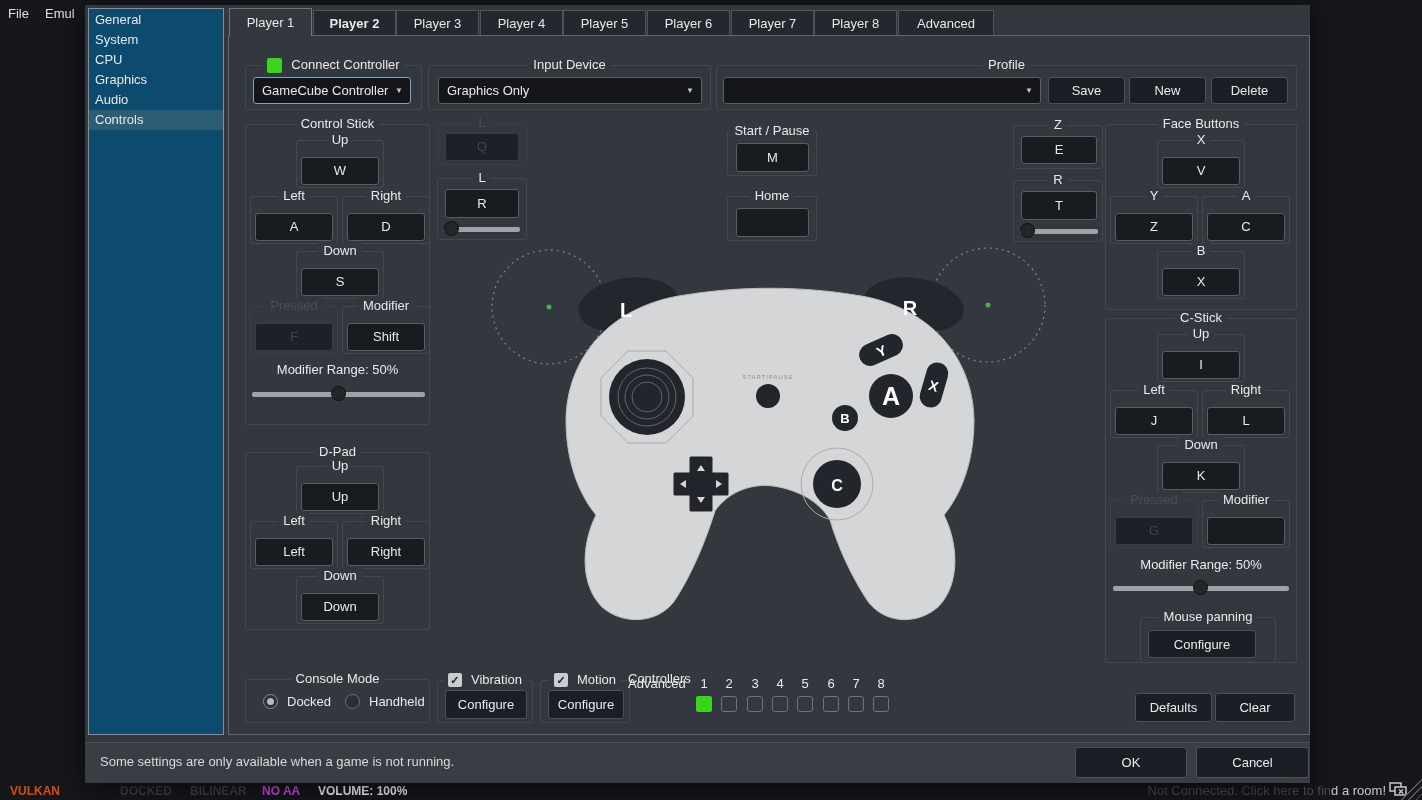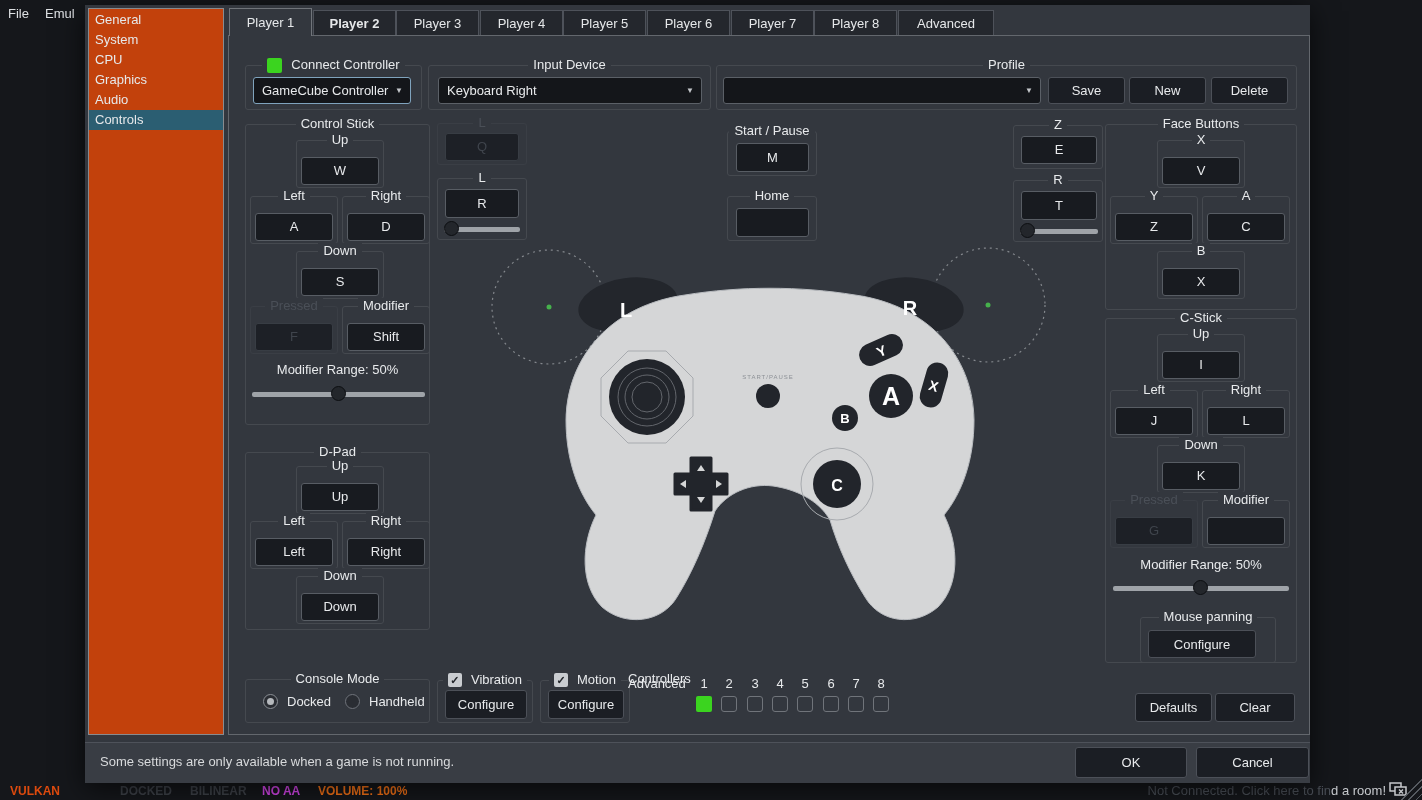--- a/index.html
+++ b/index.html
@@ -5,21 +5,21 @@
   html,body{margin:0;padding:0}
   body{width:1422px;height:800px;background:#15171b;font-family:"Liberation Sans",sans-serif;
        color:#e8eaec;position:relative;overflow:hidden;font-size:13px}
   .abs{position:absolute}
   
   .menu-item{position:absolute;top:6px;font-size:13px;color:#dde0e3}
   
   .dialog{position:absolute;left:85px;top:5px;width:1225px;height:777px;background:#33373e;
           box-shadow:0 6px 26px rgba(0,0,0,.65)}
   
-  .sidebar{position:absolute;left:3px;top:3px;width:136px;height:727px;background:#c2410c;
+  .sidebar{position:absolute;left:3px;top:3px;width:136px;height:727px;background:#0c4a6e;
            border:1px solid #888b8f;box-sizing:border-box;padding-top:1px}
   .side-item{height:20px;line-height:20px;padding-left:6px;color:#e6e8ea}
   .side-item.sel{background:#2b5e72}
   
   .tab{position:absolute;top:5px;height:25px;line-height:25px;text-align:center;background:#24272d;
        border:1px solid #4e525a;border-bottom:none;box-sizing:border-box;color:#e6e8ea;z-index:1}
   .tab.active{top:3px;height:28px;line-height:28px;background:#33373e;border-color:#70747a;z-index:3}
   .pane{position:absolute;left:143px;top:30px;width:1082px;height:700px;border:1px solid #63676d;
         box-sizing:border-box;z-index:0}
   
@@ -73,21 +73,21 @@
 <span class="menu-item" style="left:8px">File</span>
 <span class="menu-item" style="left:45px">Emul</span>
 
 <div>
   <div>
       <span class="status-item" style="left: 10px; color: rgb(220, 74, 14);">VULKAN</span>
       <span class="status-item" style="left: 72px; color: rgb(143, 67, 22); margin-top: 32px;">HIGH</span>
       <span class="status-item" style="left: 120px; color: rgb(62, 66, 73);">DOCKED</span>
       <span class="status-item" style="left: 190px; color: rgb(62, 66, 73);">BILINEAR</span>
       <span class="status-item" style="left: 262px; color: #d946ef;">NO AA</span>
-      <span class="status-item" style="left: 318px; color: #f97316;">VOLUME: 100%</span>
+      <span class="status-item" style="left: 318px; color: #ffffff;">VOLUME: 100%</span>
     </div>
   <div class="abs" style="top:783px;right:36px;font-size:13px;white-space:nowrap">
     <span style="color:#4b5058">Not Connected. Click here to fin</span><span style="color:#c6c9cd">d a room!</span>
   </div>
   <svg class="abs" style="top:782px;right:14px" width="19" height="16" viewBox="0 0 19 16">
     <rect x="1" y="1" width="11" height="8" fill="none" stroke="#c6c9cd" stroke-width="1.5"></rect>
     <rect x="6" y="5" width="11" height="8" fill="#15171b" stroke="#c6c9cd" stroke-width="1.5"></rect>
     <path d="M10,7.5 L14,11.5 M14,7.5 L10,11.5" stroke="#c6c9cd" stroke-width="1.4"></path>
   </svg>
   <div class="grip"></div>
@@ -124,21 +124,21 @@
     </span></div>
     <div class="combo hl" style="left:7px;top:11px;width:158px;height:27px">
       <span>GameCube Controller</span>
       <span class="arr">▼</span>
     </div>
   </div>
 
   <div class="gbox" style="left:343px;top:60px;width:283px;height:45px">
     <div class="gtitle"><span>Input Device</span></div>
     <div class="combo" style="left:9px;top:11px;width:264px;height:27px">
-      <span>Keyboard Right</span>
+      <span>Graphics Only</span>
       <span class="arr">▼</span>
     </div>
   </div>
 
   <div class="gbox" style="left:631px;top:60px;width:581px;height:45px">
     <div class="gtitle"><span>Profile</span></div>
     <div class="combo" style="left:6px;top:11px;width:318px;height:27px">
       <span></span>
       <span class="arr">▼</span>
     </div>

